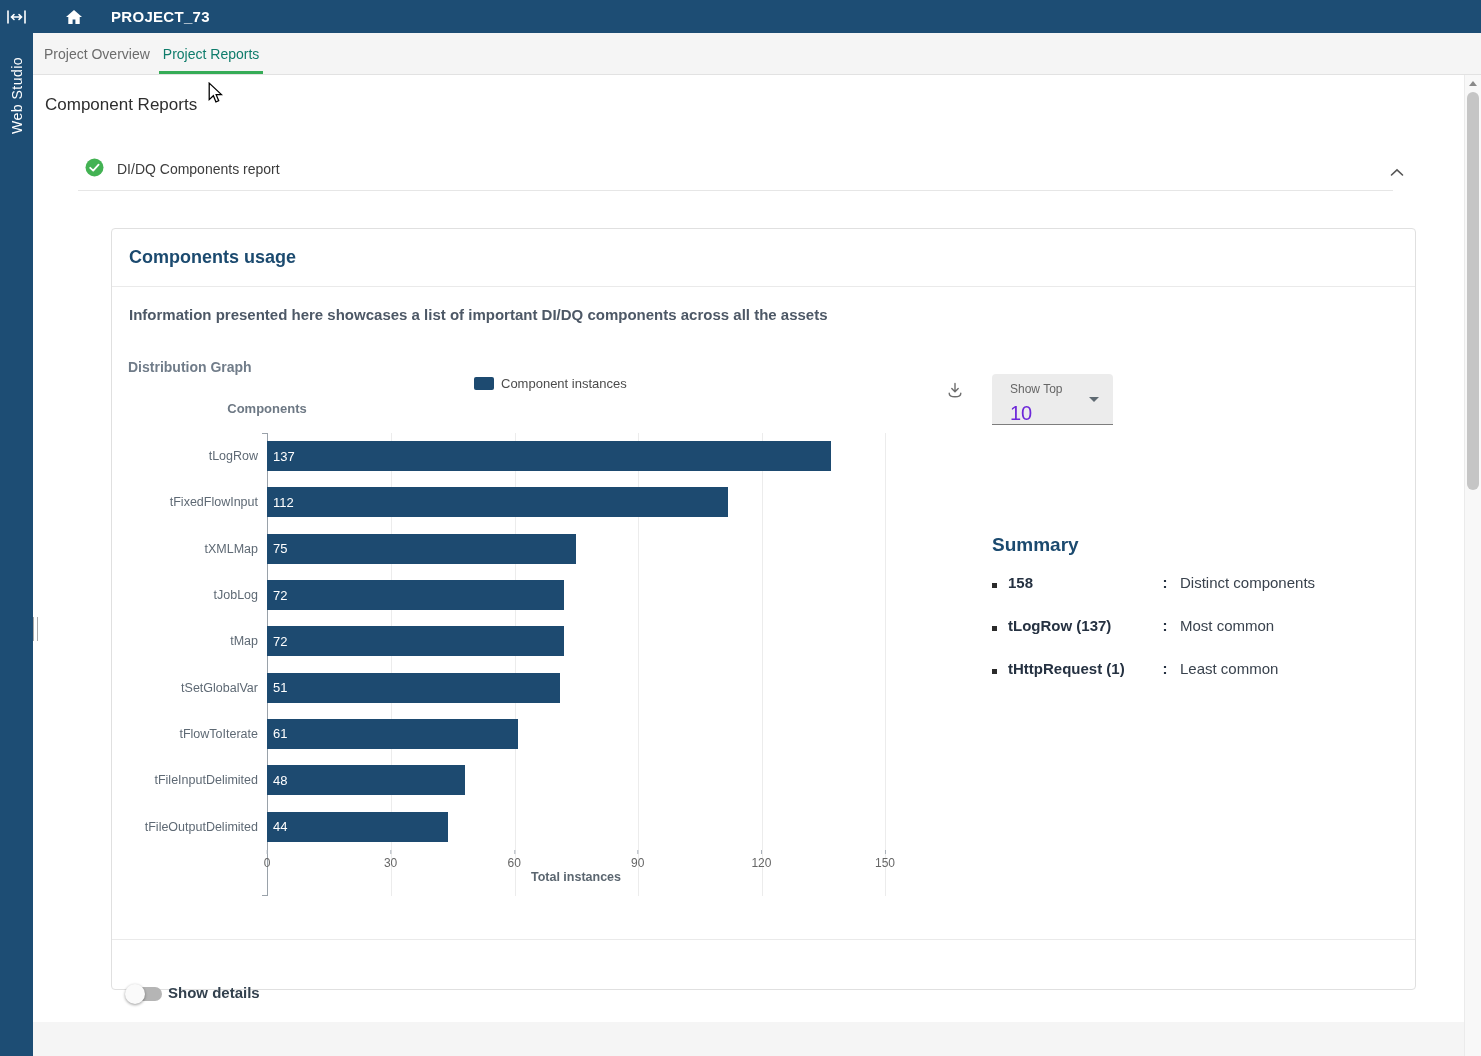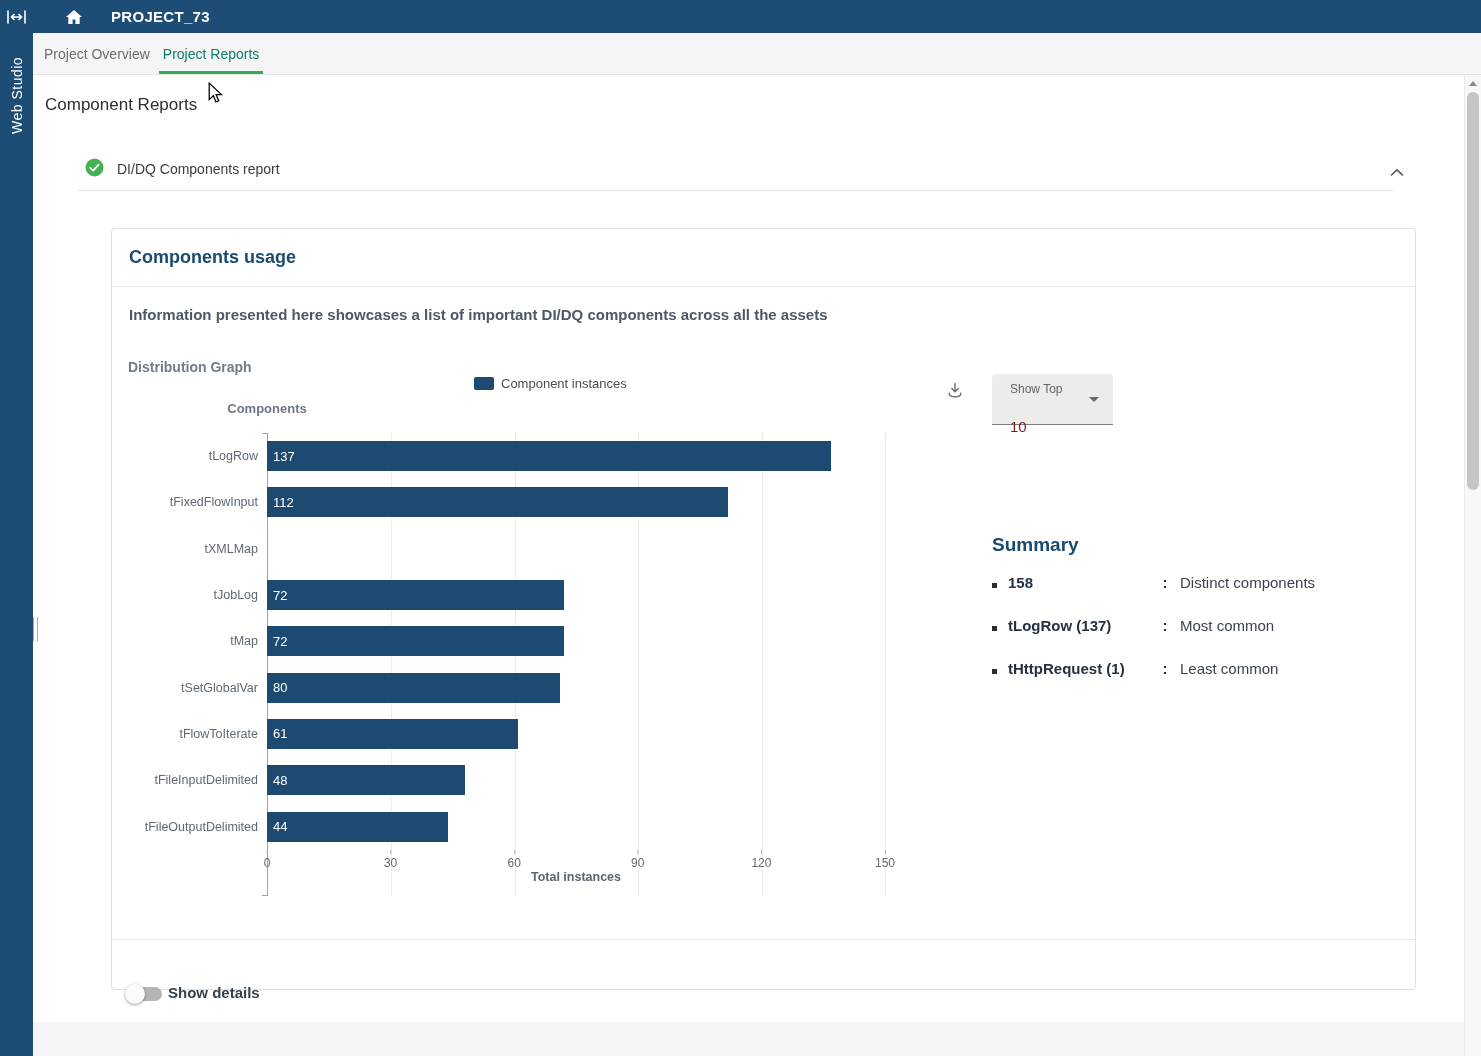--- a/index.html
+++ b/index.html
@@ -62,21 +62,21 @@
   .legend-swatch { width:20px; height:13px; border-radius:2px;
     background:var(--bar_navy,#1d4a70); }
   .legend-label { font-size:13px; color:#4c4c4c; }
 
   .download { position:absolute; left:834px; top:152px; cursor:pointer; }
 
   .showtop { position:absolute; left:880px; top:145px; width:121px; height:51px;
     background:#ececec; border-bottom:1px solid #7d7d7d; border-radius:4px 4px 0 0;
     cursor:pointer; }
   .showtop-label { position:absolute; left:18px; top:8px; font-size:12px; color:#666; }
-  .showtop-value { position:absolute; left:18px; top:44px; font-size:15px; color:#7f1d1d; }
+  .showtop-value { position:absolute; left:18px; top:28px; font-size:20px; color:#6d28d9; }
   .caret { position:absolute; right:14px; top:23px; width:0; height:0;
     border-left:5px solid transparent; border-right:5px solid transparent;
     border-top:5px solid #5f6a72; }
 
   .ylabel { position:absolute; left:0; top:172px; width:310px; text-align:center;
     font-size:13px; font-weight:bold; color:#6d7884; }
 
   
   .chart-area { position:absolute; left:0; top:204px; width:790px; }
   .grid-layer { position:absolute; left:155px; top:0; width:618px; height:463px;
@@ -234,20 +234,25 @@
             <div class="chart-row">
               <div class="cat-label">tFixedFlowInput</div>
               <div class="bar-area">
                 <div class="bar" style="width: 74.6667%;">
                   <span class="bar-val">112</span>
                 </div>
               </div>
             </div>
             <div class="chart-row">
               <div class="cat-label">tXMLMap</div>
+              <div class="bar-area">
+                <div class="bar" style="width: 50%;">
+                  <span class="bar-val">75</span>
+                </div>
+              </div>
             </div>
             <div class="chart-row">
               <div class="cat-label">tJobLog</div>
               <div class="bar-area">
                 <div class="bar" style="width: 48%;">
                   <span class="bar-val">72</span>
                 </div>
               </div>
             </div>
             <div class="chart-row">
@@ -255,21 +260,21 @@
               <div class="bar-area">
                 <div class="bar" style="width: 48%;">
                   <span class="bar-val">72</span>
                 </div>
               </div>
             </div>
             <div class="chart-row">
               <div class="cat-label">tSetGlobalVar</div>
               <div class="bar-area">
                 <div class="bar" style="width: 47.3333%;">
-                  <span class="bar-val">80</span>
+                  <span class="bar-val">51</span>
                 </div>
               </div>
             </div>
             <div class="chart-row">
               <div class="cat-label">tFlowToIterate</div>
               <div class="bar-area">
                 <div class="bar" style="width: 40.6667%;">
                   <span class="bar-val">61</span>
                 </div>
               </div>

